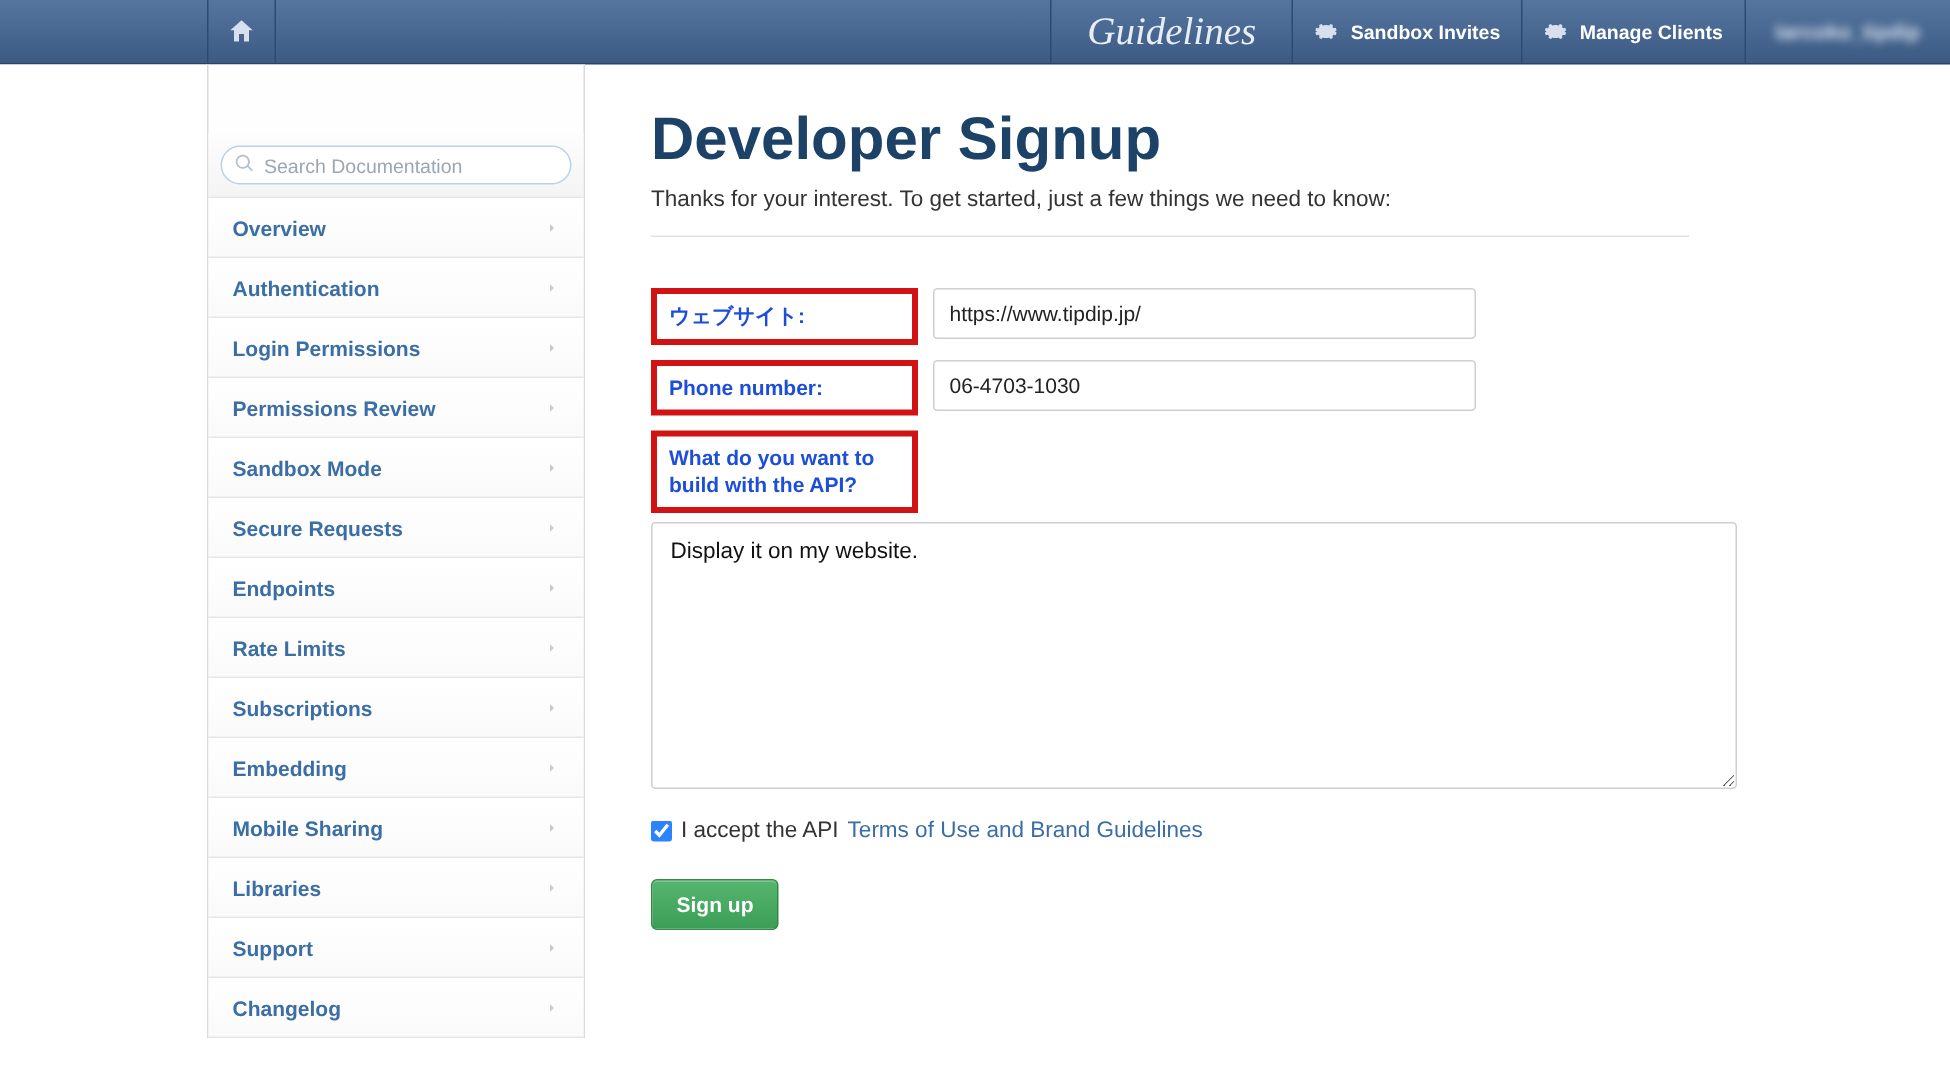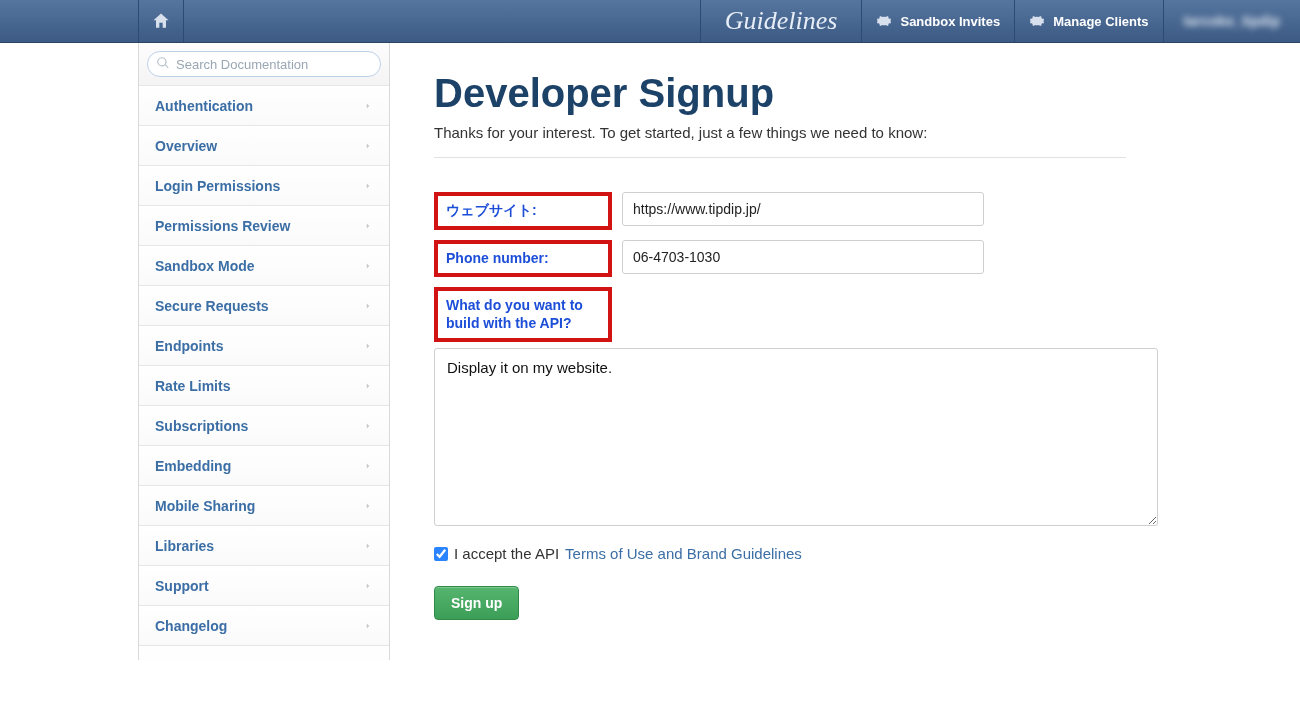--- a/index.html
+++ b/index.html
@@ -74,20 +74,21 @@
   .sidebar {
     width: 252px;
     border-left: 1px solid #d9d9d9;
     border-right: 1px solid #d9d9d9;
     background: #fefefe;
   }
   .search-wrap {
     padding: 8px;
     border-bottom: 1px solid #e6e6e6;
     background: linear-gradient(#fdfdfd,#f4f4f4);
+    margin-top: 46px;
   }
   .search-box {
     position: relative;
   }
   .search-box input {
     width: 100%;
     height: 26px;
     border: 1px solid #bcd1e6;
     border-radius: 13px;
     padding: 0 10px 0 28px;
@@ -251,27 +252,27 @@
     <div class="search-wrap">
       <div class="search-box">
         <svg viewBox="0 0 24 24">
             <path d="M10 2a8 8 0 105.3 14l5 5 1.4-1.4-5-5A8 8 0 0010 2zm0 2a6 6 0 110 12 6 6 0 010-12z"></path>
           </svg>
         <input type="text" placeholder="Search Documentation" style="">
       </div>
     </div>
     <div id="nav-list">
         <div class="nav-item">
+          <span>Overview</span>
+          <svg viewBox="0 0 24 24" class="chev">
+            <path d="M9 6l6 6-6 6z"></path>
+          </svg>
+        </div>
+        <div class="nav-item">
           <span>Authentication</span>
-          <svg viewBox="0 0 24 24" class="chev">
-            <path d="M9 6l6 6-6 6z"></path>
-          </svg>
-        </div>
-        <div class="nav-item">
-          <span>Overview</span>
           <svg viewBox="0 0 24 24" class="chev">
             <path d="M9 6l6 6-6 6z"></path>
           </svg>
         </div>
         <div class="nav-item">
           <span>Login Permissions</span>
           <svg viewBox="0 0 24 24" class="chev">
             <path d="M9 6l6 6-6 6z"></path>
           </svg>
         </div>

